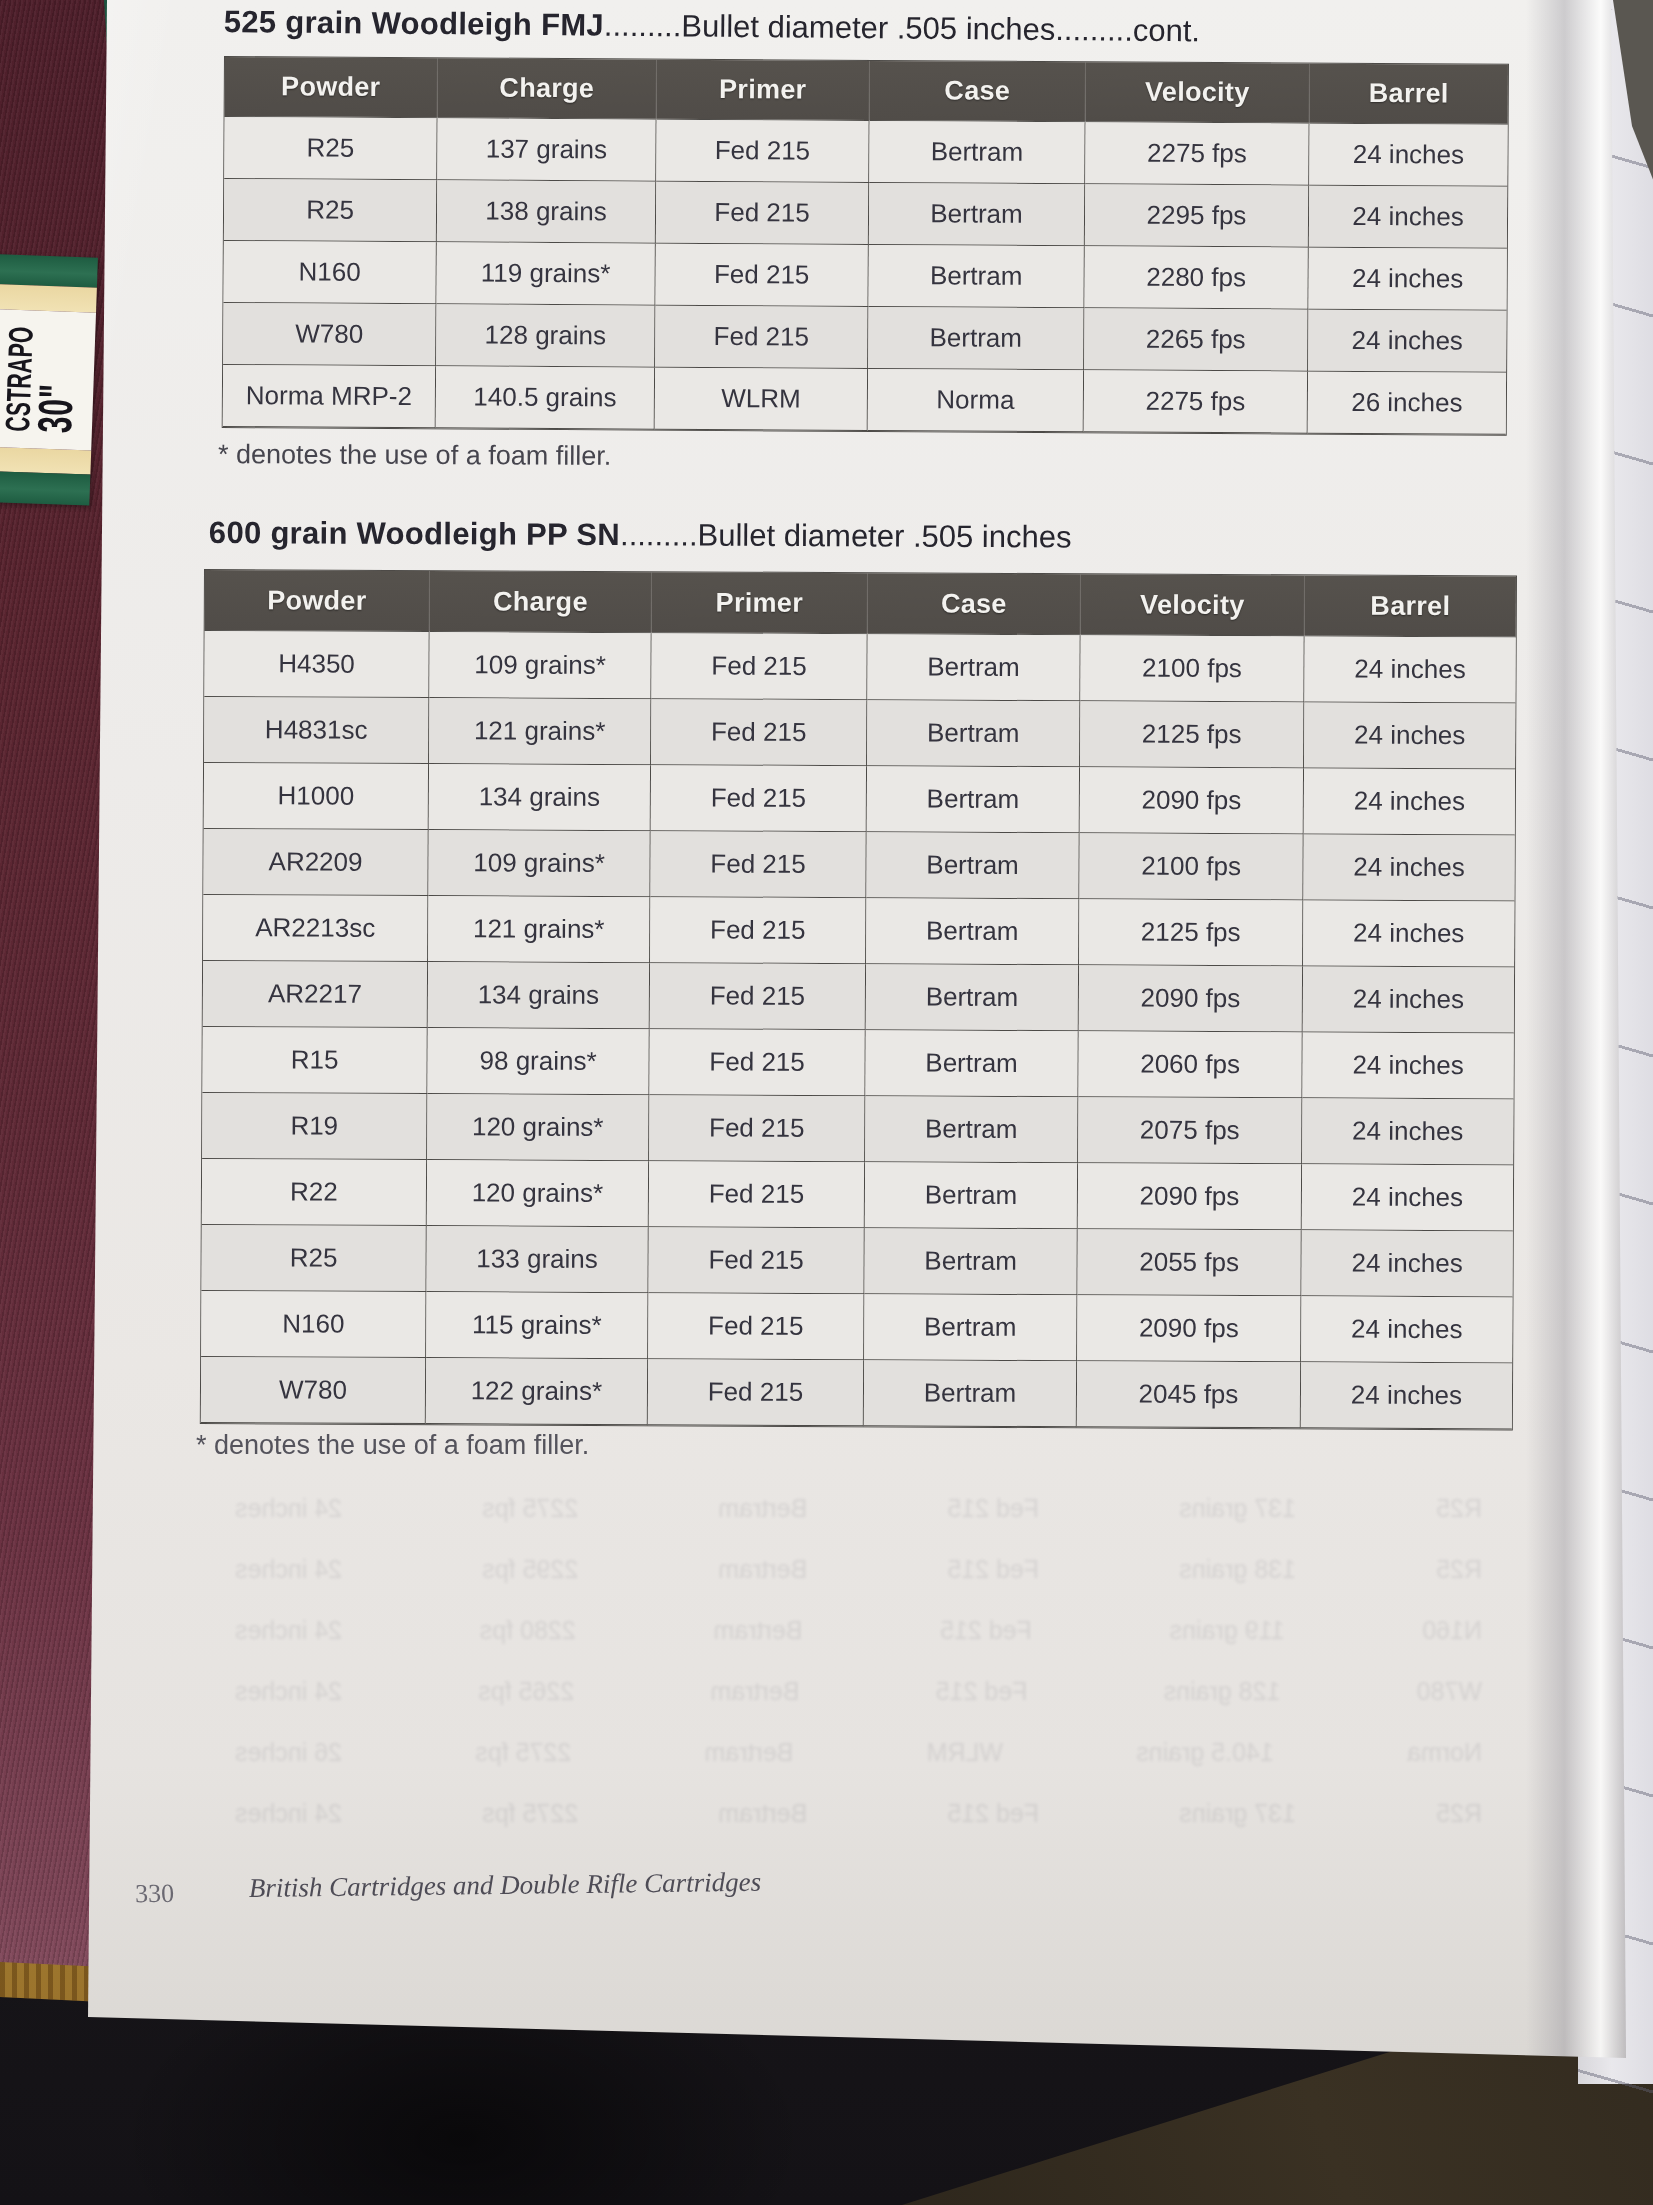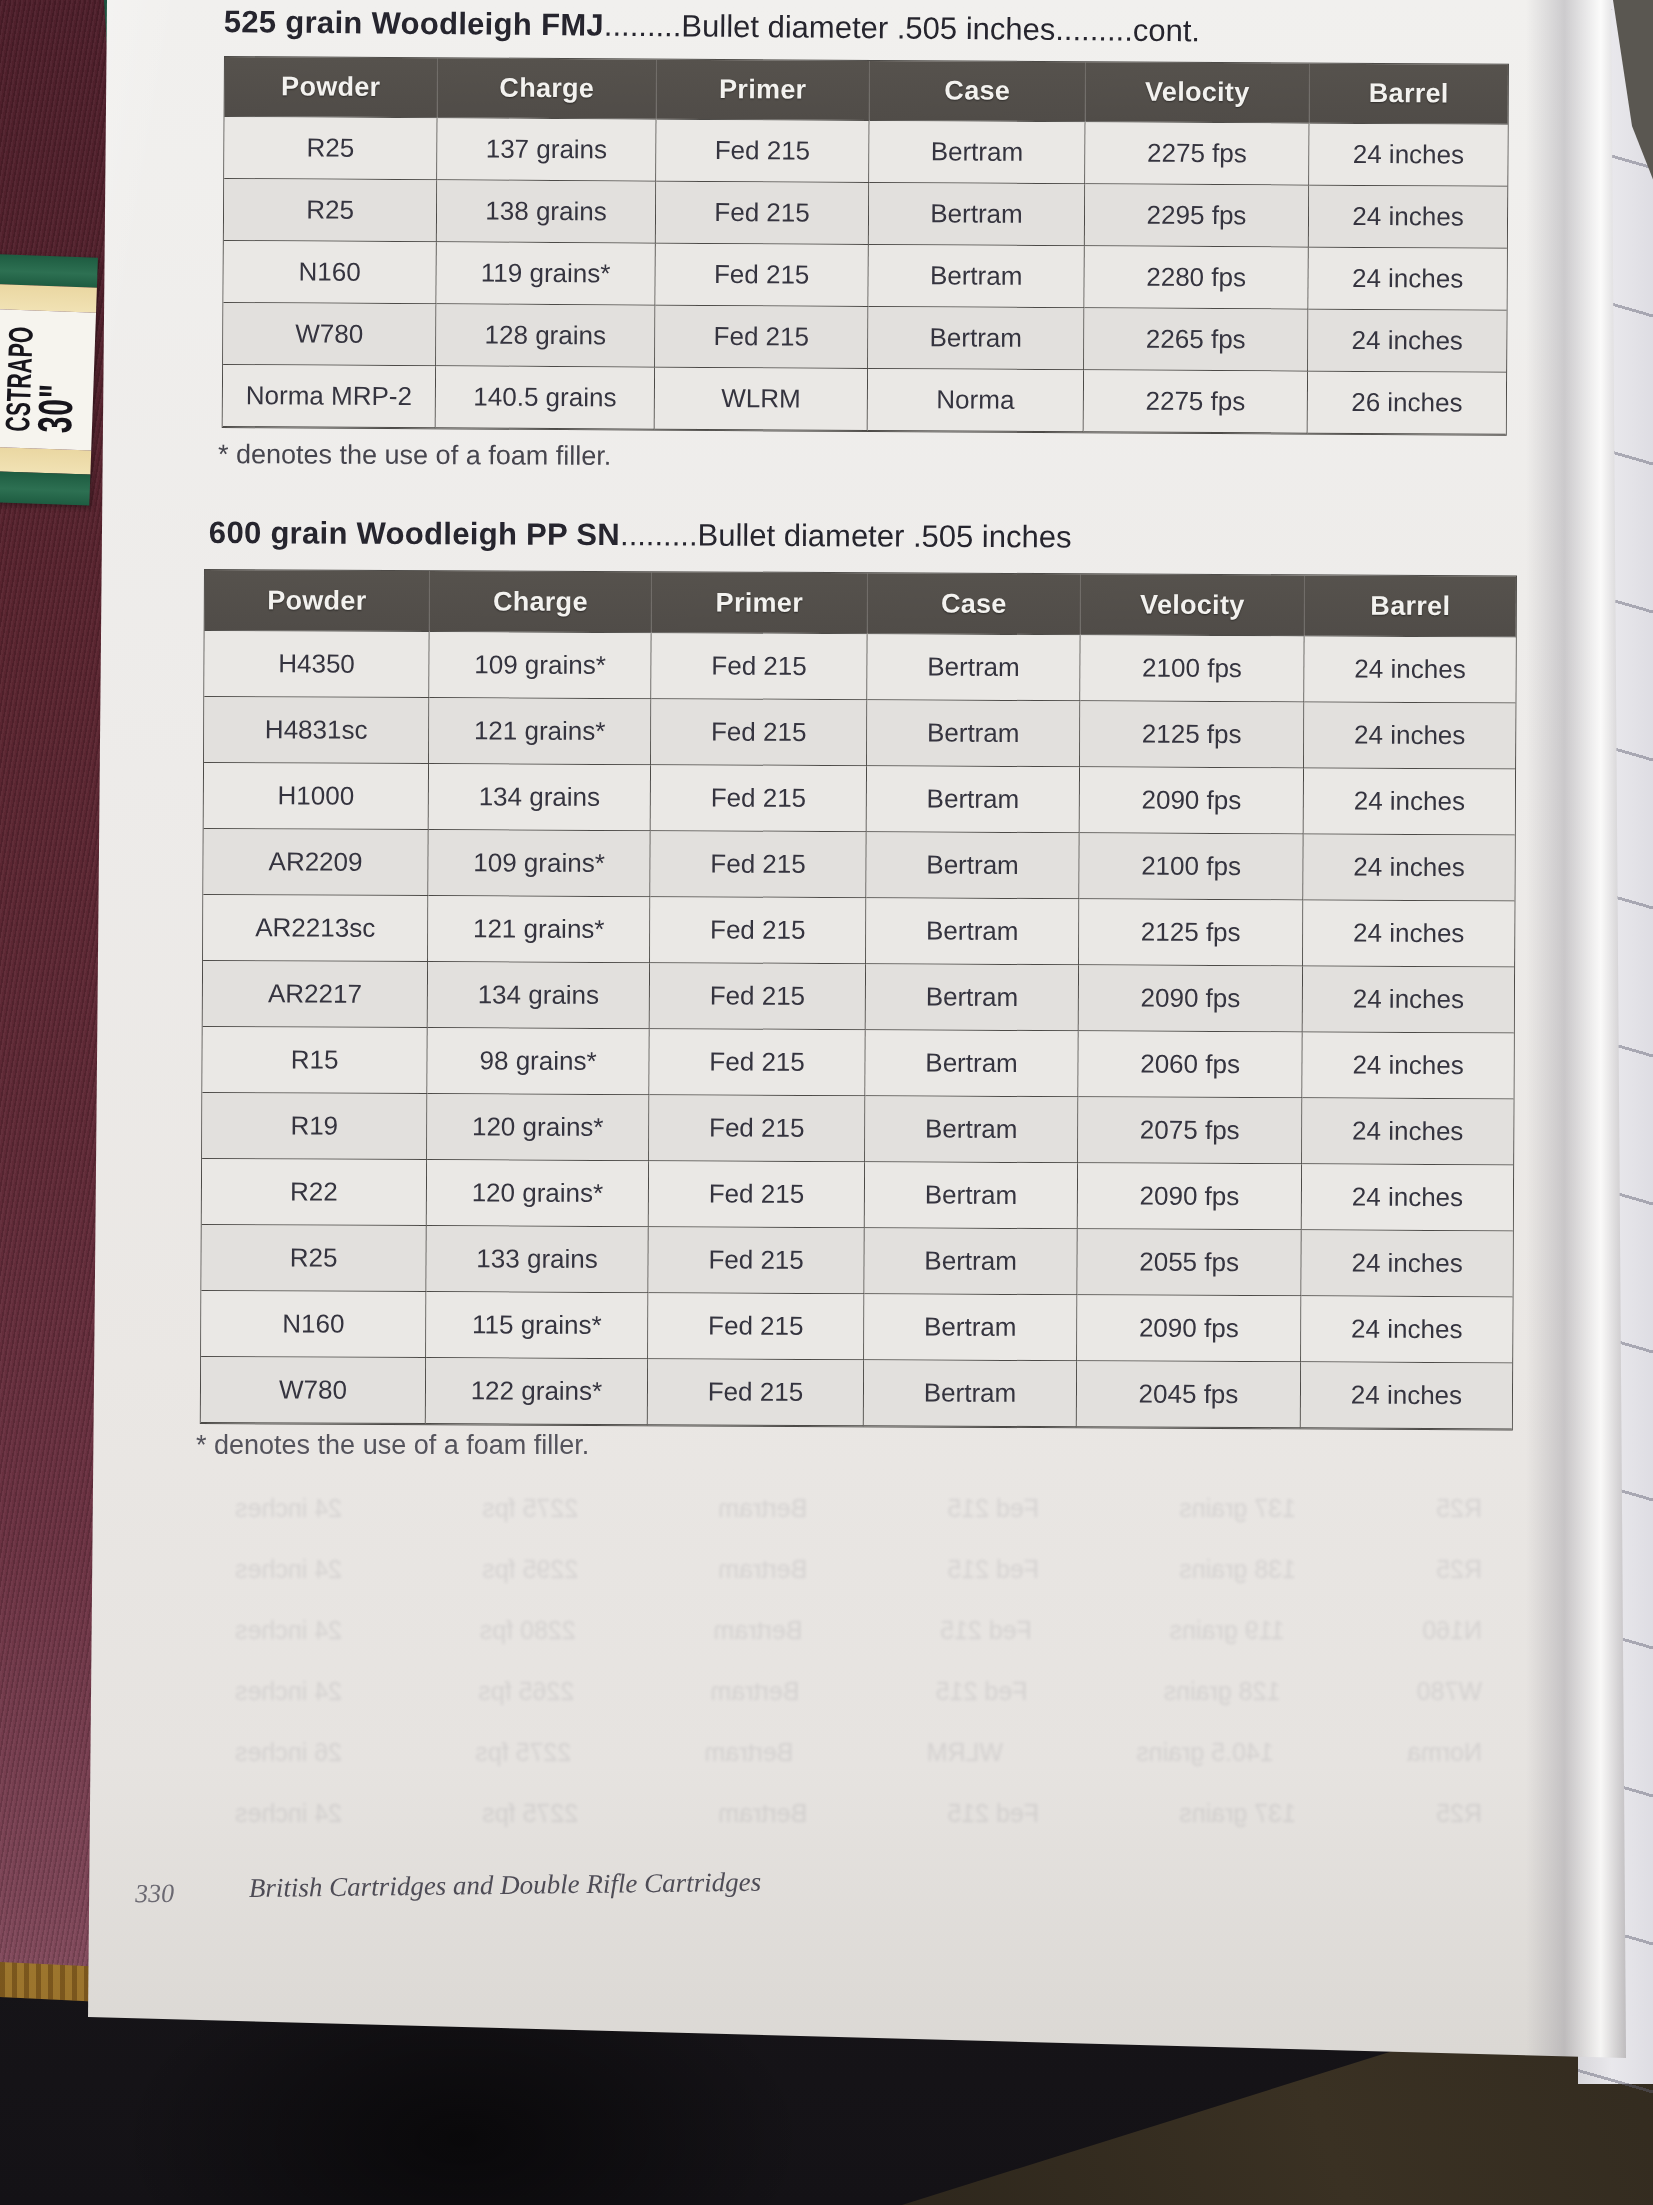--- a/index.html
+++ b/index.html
@@ -54,21 +54,21 @@
   .th{background:linear-gradient(to bottom,var(--header-bg,#56524d),#504c48);
     color:var(--header-text,#f3f2ef);font-weight:bold;font-size:27px;letter-spacing:0.3px;
     border-right-color:rgba(135,132,128,.55);text-shadow:0 1.1px 1.6px rgba(0,0,0,.4);}
   .td.alt{background:#e2e0dd;}
   .td.base{background:#eae8e5;}
   
   .ghosts{left:235px;top:1478px;width:1247px;}
   .ghost-row{display:flex;justify-content:space-between;align-items:center;height:61px;
     transform:scaleX(-1);opacity:.12;filter:blur(1.6px);font-size:25px;color:#50505c;}
   
-  .pageno{left:135px;top:1879px;font-family:"Liberation Serif",serif;font-style:italic;
+  .pageno{left:135px;top:1879px;font-family:"Liberation Serif",serif;
     font-size:26px;color:#6b6972;transform:rotate(-1deg);}
   .booktitle{left:249px;top:1873px;font-family:"Liberation Serif",serif;font-style:italic;
     font-size:27px;color:#4e4c56;transform:rotate(-.7deg);transform-origin:0 50%;white-space:nowrap;}
   
   .tab{left:-6.6px;top:254px;width:105px;height:248px;transform:rotate(2deg);transform-origin:0 0;
     display:flex;flex-direction:column;box-shadow:inset -4.4px 0 6.6px rgba(0,0,0,.28),2.2px 2.2px 5.5px rgba(0,0,0,.35);}
   .tab .g{flex:0 0 29.5px;background:linear-gradient(to bottom,#1e5c41,#2d7052 55%,#1e5c41);}
   .tab .g2{flex:0 0 31px;}
   .tab .c{flex:0 0 25px;background:linear-gradient(to bottom,var(--tab-cream,#ead7a2),#f1e2b4);}
   .tab .c2{flex:0 0 24px;}

